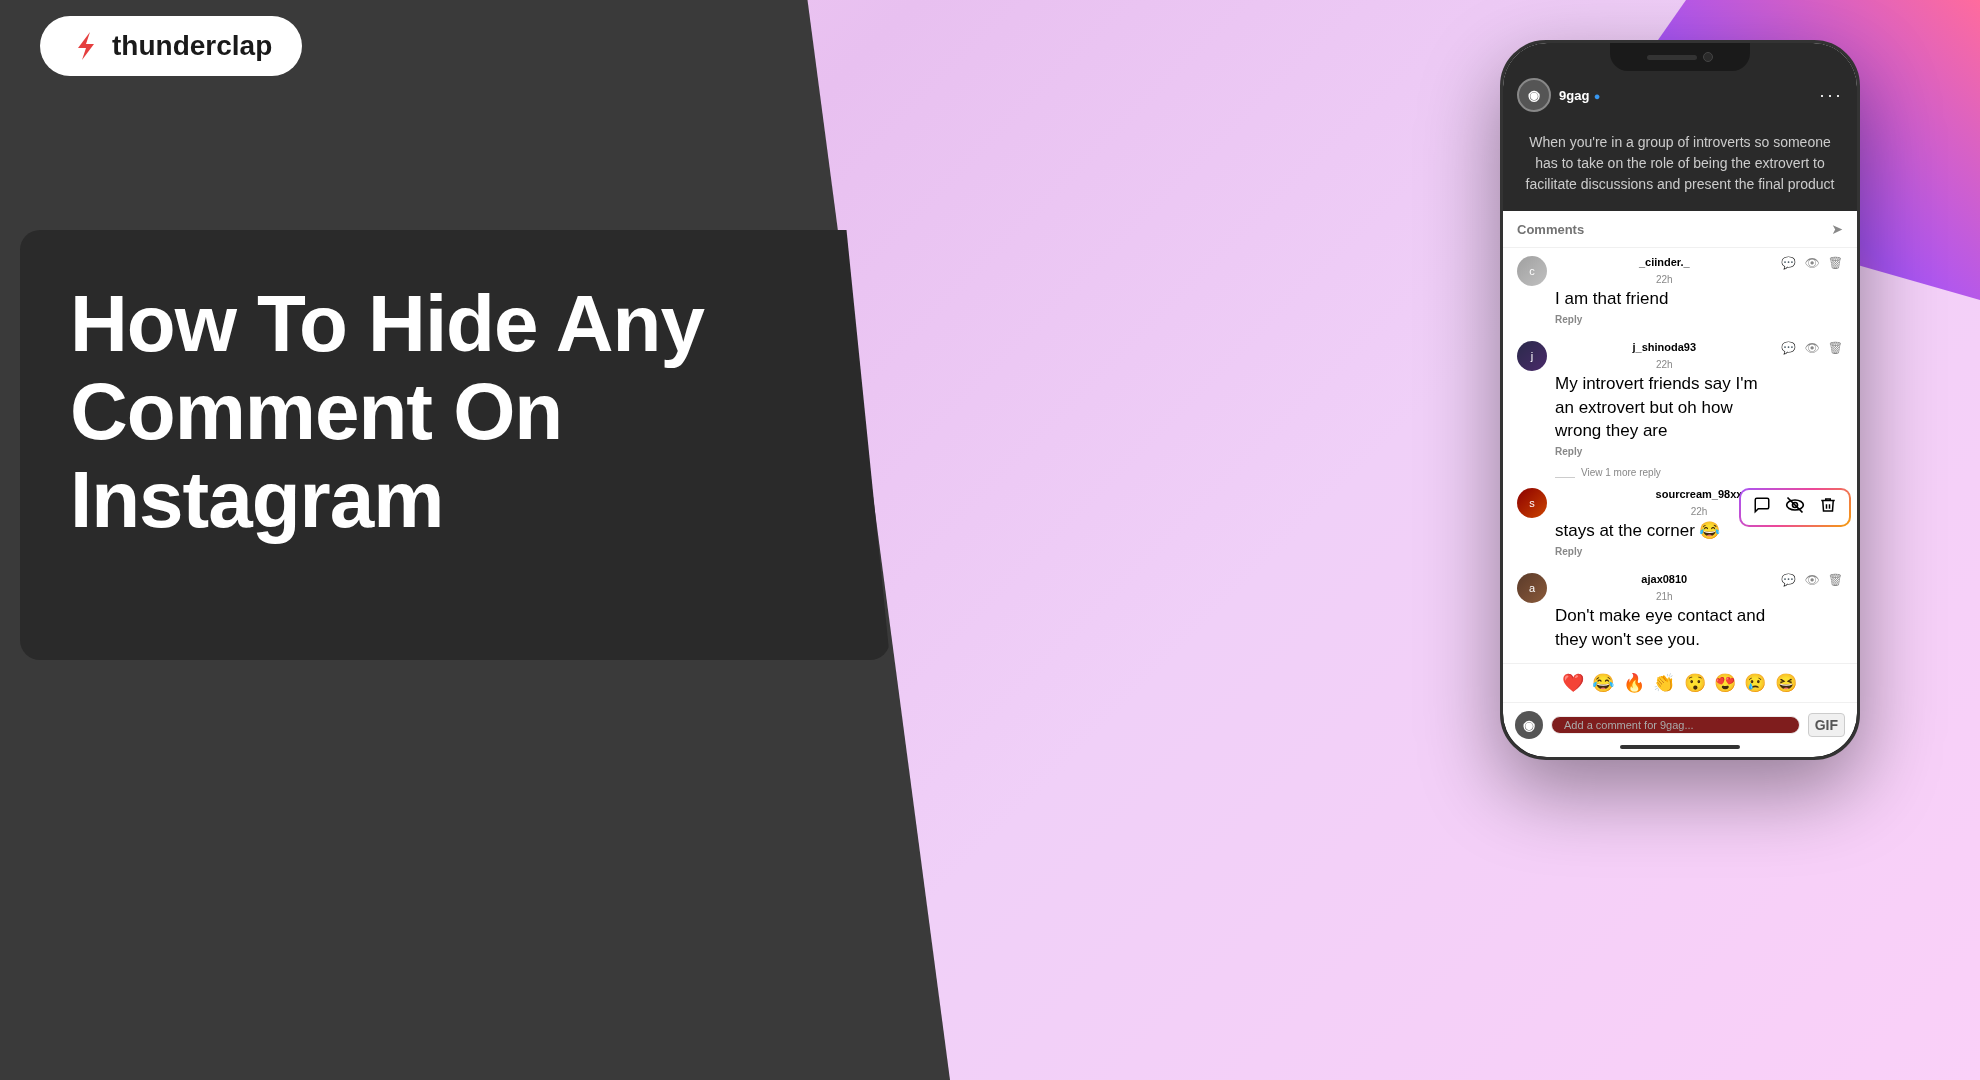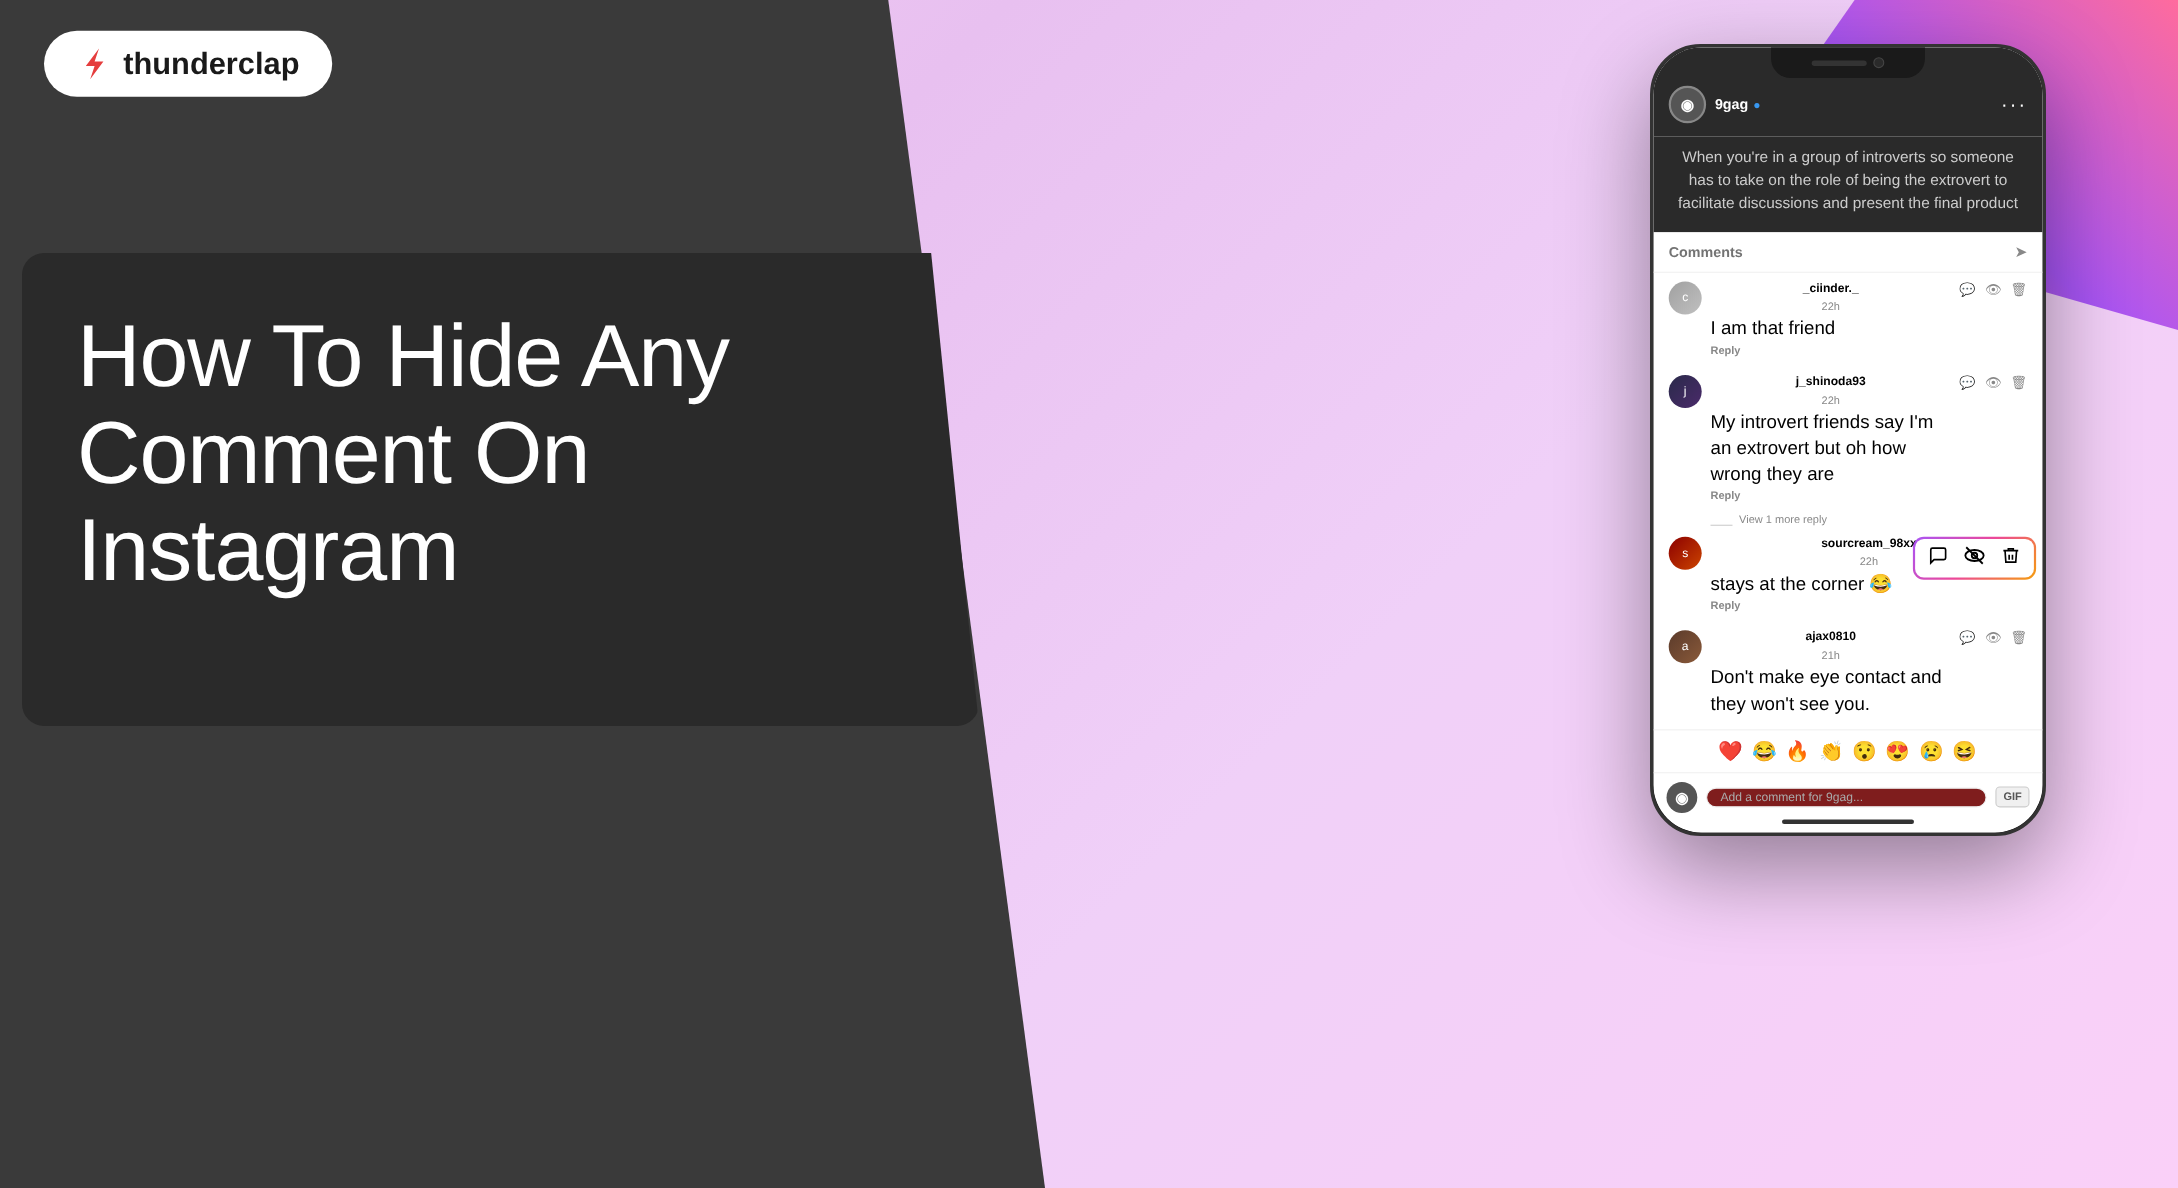--- a/index.html
+++ b/index.html
@@ -60,21 +60,21 @@
       width: 870px;
       height: 430px;
       background: #2a2a2a;
       border-radius: 20px;
       clip-path: polygon(0 0, 95% 0, 100% 100%, 0 100%);
     }
 
     
     .logo-container {
       position: absolute;
-      top: 28px;
+      top: 16px;
       left: 40px;
       background: white;
       border-radius: 50px;
       padding: 14px 30px;
       display: flex;
       align-items: center;
       gap: 10px;
       z-index: 10;
     }
 
@@ -101,21 +101,21 @@
     .main-heading {
       position: absolute;
       top: 280px;
       left: 70px;
       z-index: 10;
       width: 680px;
     }
 
     .main-heading h1 {
       font-size: 80px;
-      font-weight: 400;
+      font-weight: 700;
       color: white;
       line-height: 1.1;
       letter-spacing: -1px;
     }
 
     
     .phone-mockup {
       position: absolute;
       top: 40px;
       right: 80px;
@@ -387,21 +387,21 @@
       background: #7f1d1d;
       border-radius: 20px;
       padding: 2px 12px;
       border: 1px solid #eee;
     }
 
     .comment-input-gif {
       background: #f0f0f0;
       border-radius: 4px;
       padding: 3px 6px;
-      font-size: 10px;
+      font-size: 14px;
       font-weight: 700;
       color: #555;
       border: 1px solid #ccc;
     }
 
     
     .phone-home-indicator {
       position: absolute;
       bottom: 8px;
       left: 50%;

